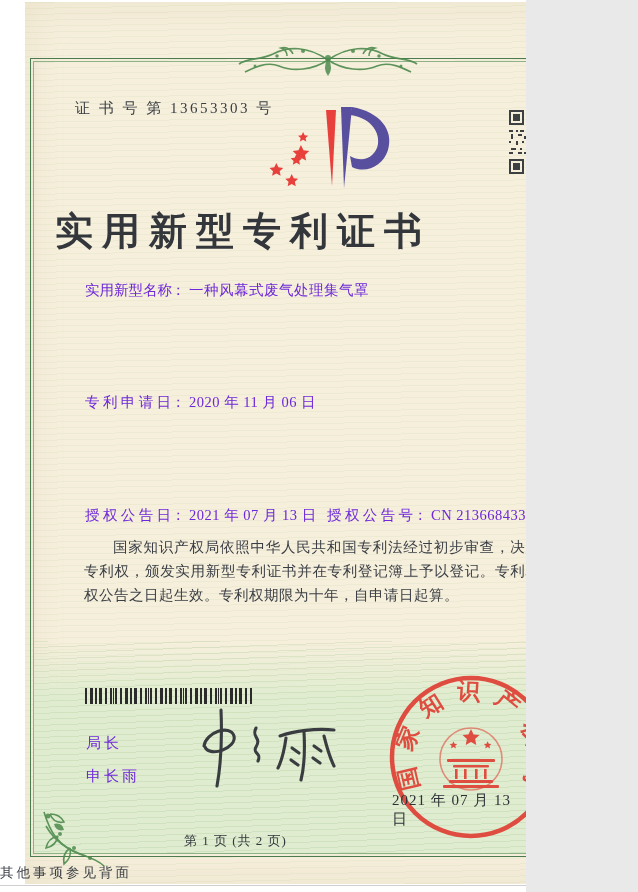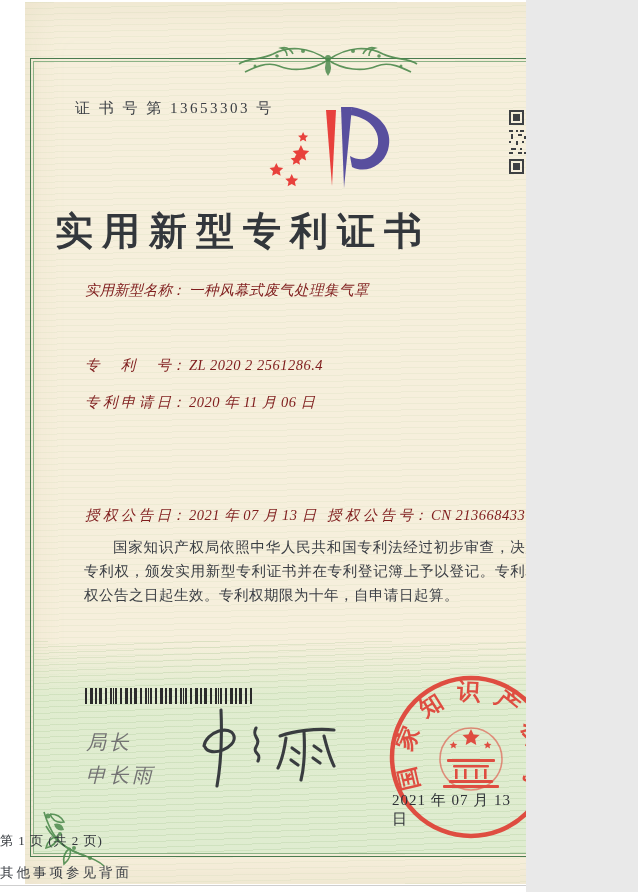--- a/index.html
+++ b/index.html
@@ -15,37 +15,37 @@
   .frame-inner{position:absolute;inset:2px;border:1px solid #8cb286;}
   
   .green-band{position:absolute;left:3px;right:3px;bottom:3px;height:212px;
     background:linear-gradient(180deg, rgba(223,236,208,0) 0, rgba(222,236,206,.9) 55px, #dfecd0 100%);}
   .green-band::after{content:"";position:absolute;inset:0;opacity:.55;
     background:repeating-linear-gradient(178deg, rgba(140,182,118,.35) 0 1px, transparent 1px 6px);}
   .abs{position:absolute;}
   .cert-no{left:75px;top:99px;font-size:15px;color:#3a3e43;letter-spacing:2.5px;}
   .title{left:0;right:40px;top:206px;text-align:center;font-size:38px;font-weight:bold;
          color:#33373c;letter-spacing:9px;}
-  .frow{position:absolute;left:85px;font-size:14.5px;color:#7f1d1d;white-space:nowrap;font-style:italic;}
+  .frow{position:absolute;left:85px;font-size:14.5px;color:#6d28d9;white-space:nowrap;}
   .flabel{display:inline-block;width:86px;text-align:justify;text-align-last:justify;
           vertical-align:bottom;}
   .fcolon{display:inline-block;width:18px;}
   .fvalue{letter-spacing:.5px;}
   .frow2{position:absolute;left:242px;top:0;}
   .paras{position:absolute;left:84px;top:535px;width:487px;font-size:14.5px;color:#3a3e44;
          line-height:24px;text-align:justify;}
   .paras p{margin:0;text-indent:2em;letter-spacing:.5px;}
   .barcode{left:85px;top:688px;width:168px;height:16px;background:
      repeating-linear-gradient(90deg,#2b2b2b 0 2px,transparent 2px 5px),
      repeating-linear-gradient(90deg,#2b2b2b 0 1px,transparent 1px 7px);}
   .chief{left:86px;top:726px;font-family:"Liberation Sans","DejaVu Sans",sans-serif;
-         font-size:20px;color:#737373;letter-spacing:3px;line-height:33px;font-style:italic;}
+         font-size:15px;color:#6d28d9;letter-spacing:3px;line-height:33px;}
   .seal{left:385px;top:671px;width:172px;height:172px;}
   .seal-date{left:392px;top:791px;font-size:15px;color:#2e3136;letter-spacing:1px;z-index:5;}
-  .page-info{left:0;right:55px;top:832px;text-align:left;font-size:13px;color:#34383d;letter-spacing:1px;}
+  .page-info{left:0;right:55px;top:832px;text-align:center;font-size:13px;color:#34383d;letter-spacing:1px;}
   .footer-note{left:0;right:20px;top:864px;font-size:13.5px;color:#3a3e44;letter-spacing:3px;}
   .qr{left:509px;top:110px;}
   .logo{left:262px;top:104px;}
   .orn-top{left:233px;top:44px;}
   .orn-bl{left:40px;top:806px;}
   .orn-br{left:545px;top:806px;transform:scaleX(-1);}
   .edge-bottom{position:absolute;left:0;bottom:0;width:100%;height:6px;background:#fff;border-top:1px solid #cfcfcf;}
 </style>
 </head>
 <body>
@@ -226,23 +226,20 @@
       <polygon points="79,3 90,3 82,84 "></polygon>
       <path d="M90,3 C118,8 132,26 126,46 C121,62 104,70 90,63 L88,52 C102,60 114,52 116,40 C118,26 106,13 88,11 Z"></path>
     </g>
   </svg>
 
   <div class="abs title">实用新型专利证书</div>
 
   <div class="frow" style="top:281px">
     <span class="flabel">实用新型名称</span><span class="fcolon">：</span><span class="fvalue">一种风幕式废气处理集气罩</span>
   </div>
-  <div class="frow" style="top:356px">
-    <span class="flabel">专利号</span><span class="fcolon">：</span><span class="fvalue">ZL 2020 2 2561286.4</span>
-  </div>
   <div class="frow" style="top:393px">
     <span class="flabel">专利申请日</span><span class="fcolon">：</span><span class="fvalue">2020 年 11 月 06 日</span>
   </div>
   <div class="frow" style="top:506px;width:500px">
     <span class="flabel">授权公告日</span><span class="fcolon">：</span><span class="fvalue">2021 年 07 月 13 日</span>
     <span class="frow2">
       <span class="flabel">授权公告号</span><span class="fcolon">：</span><span class="fvalue">CN 213668433 U</span>
     </span>
   </div>
 

